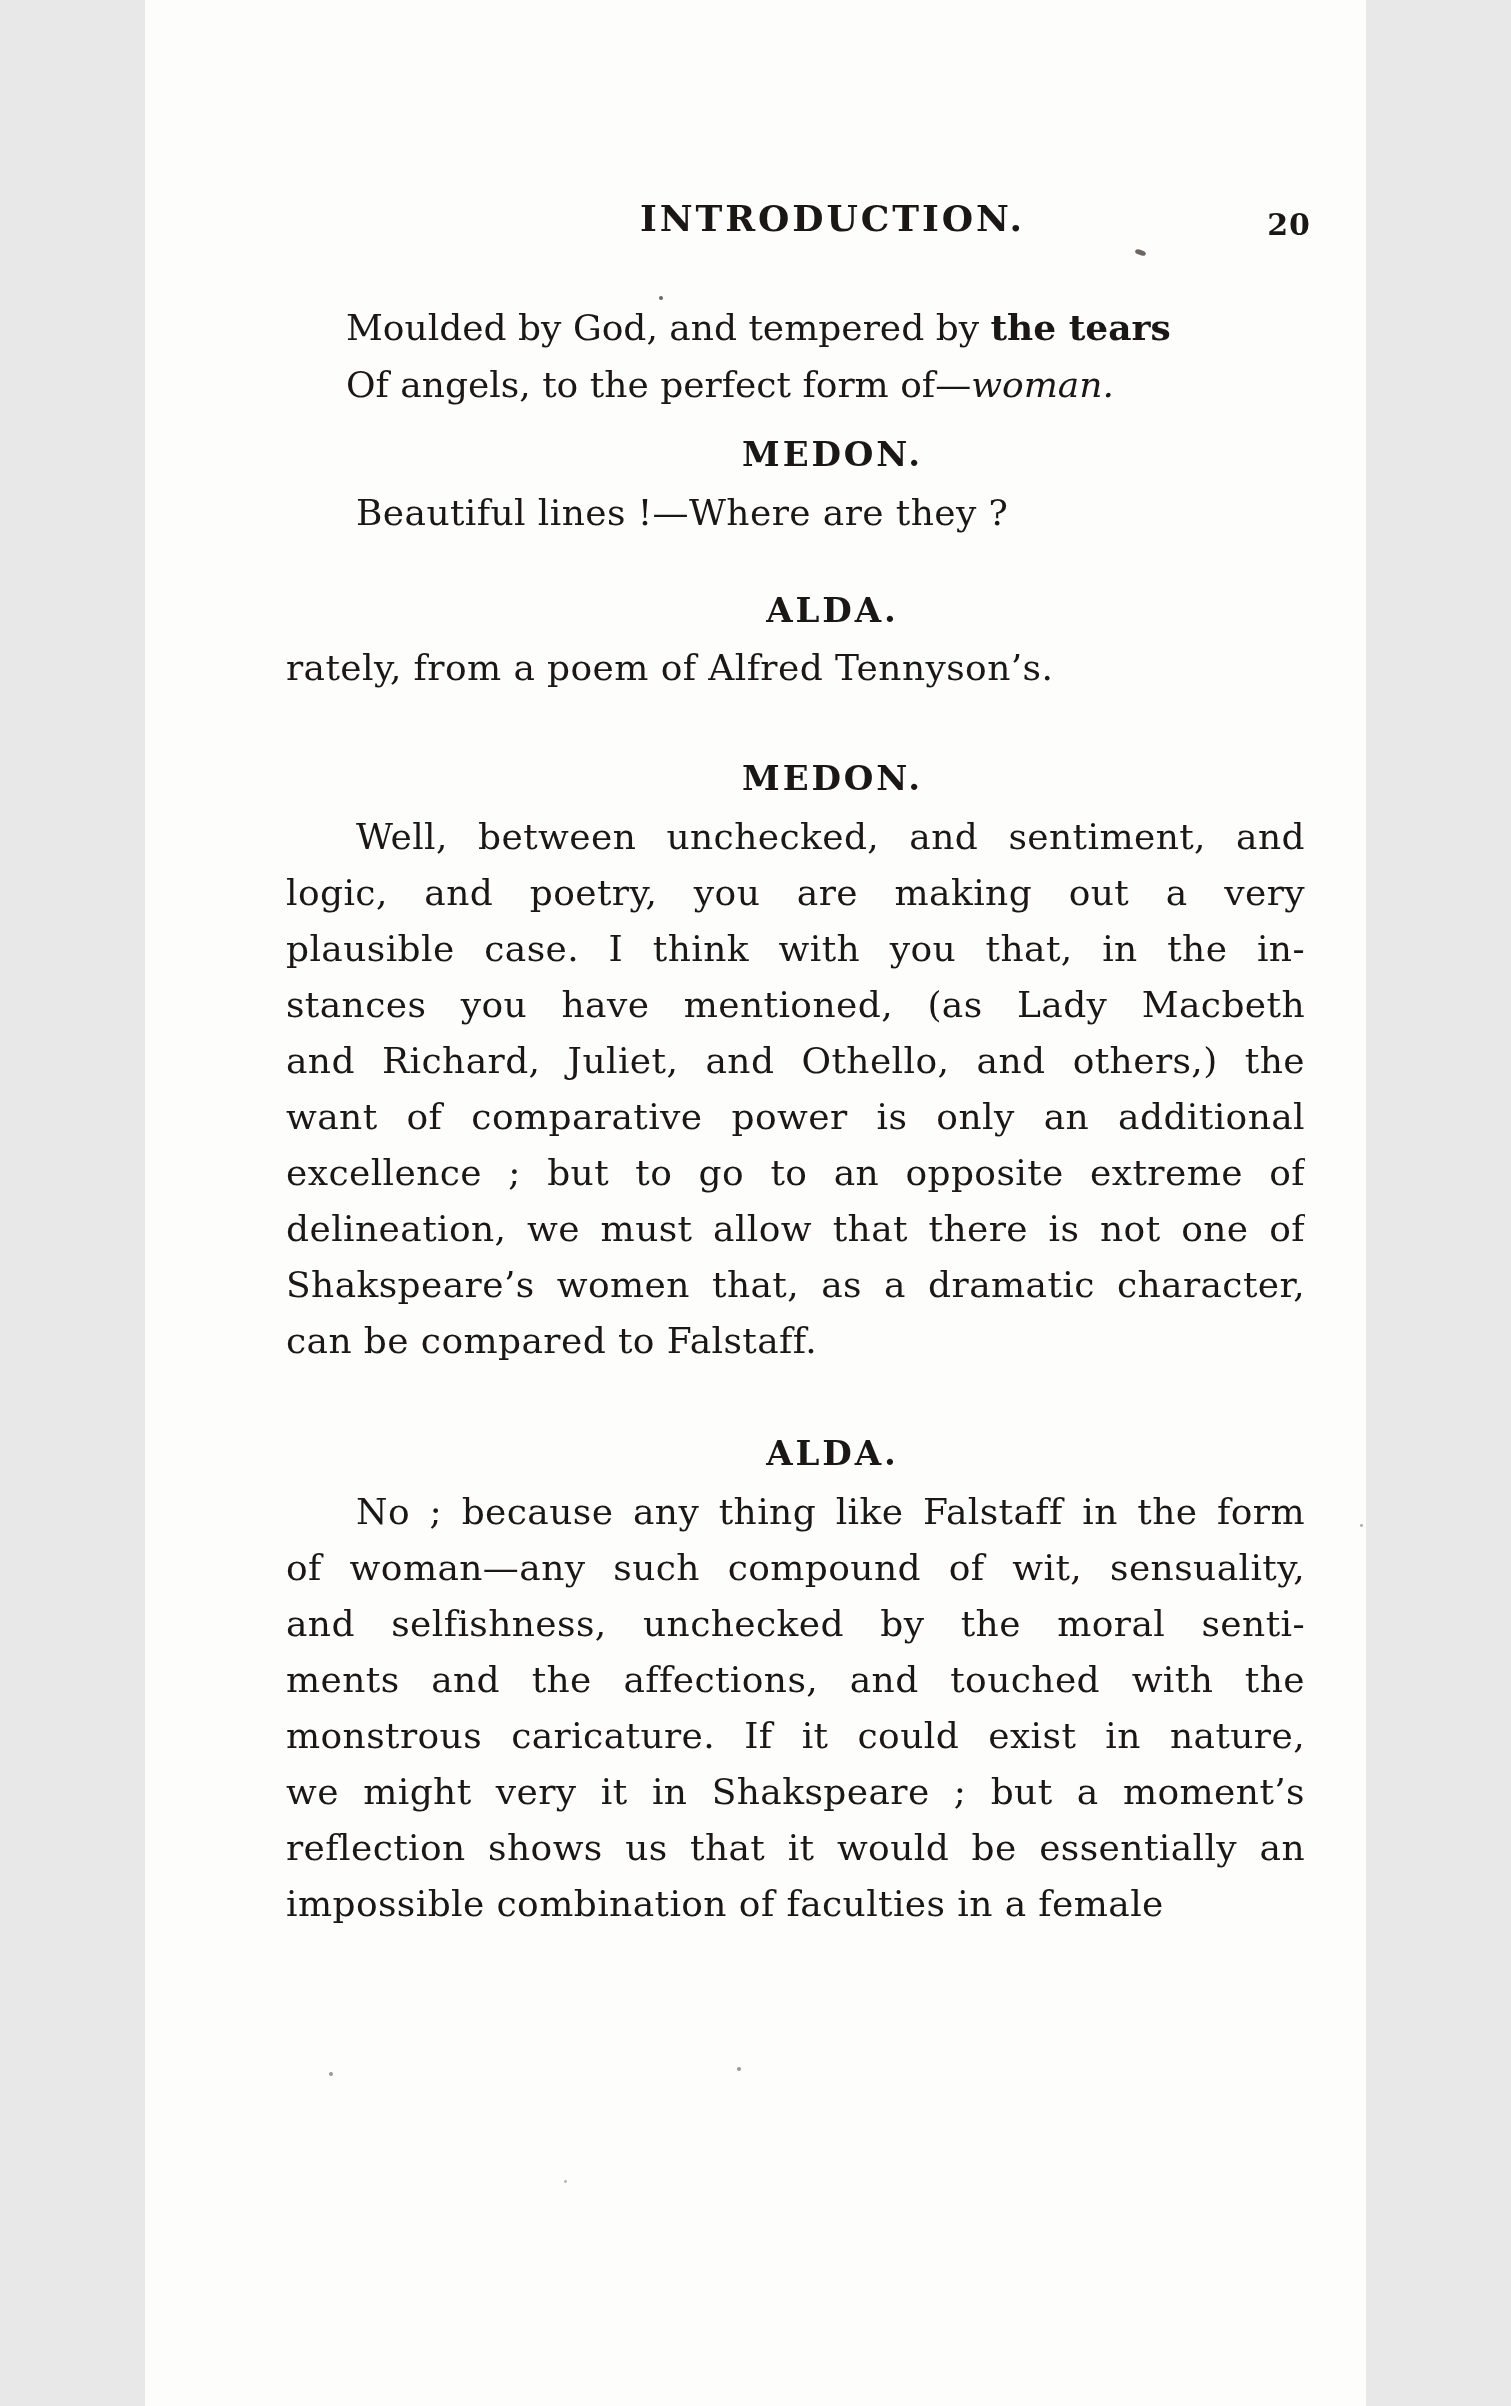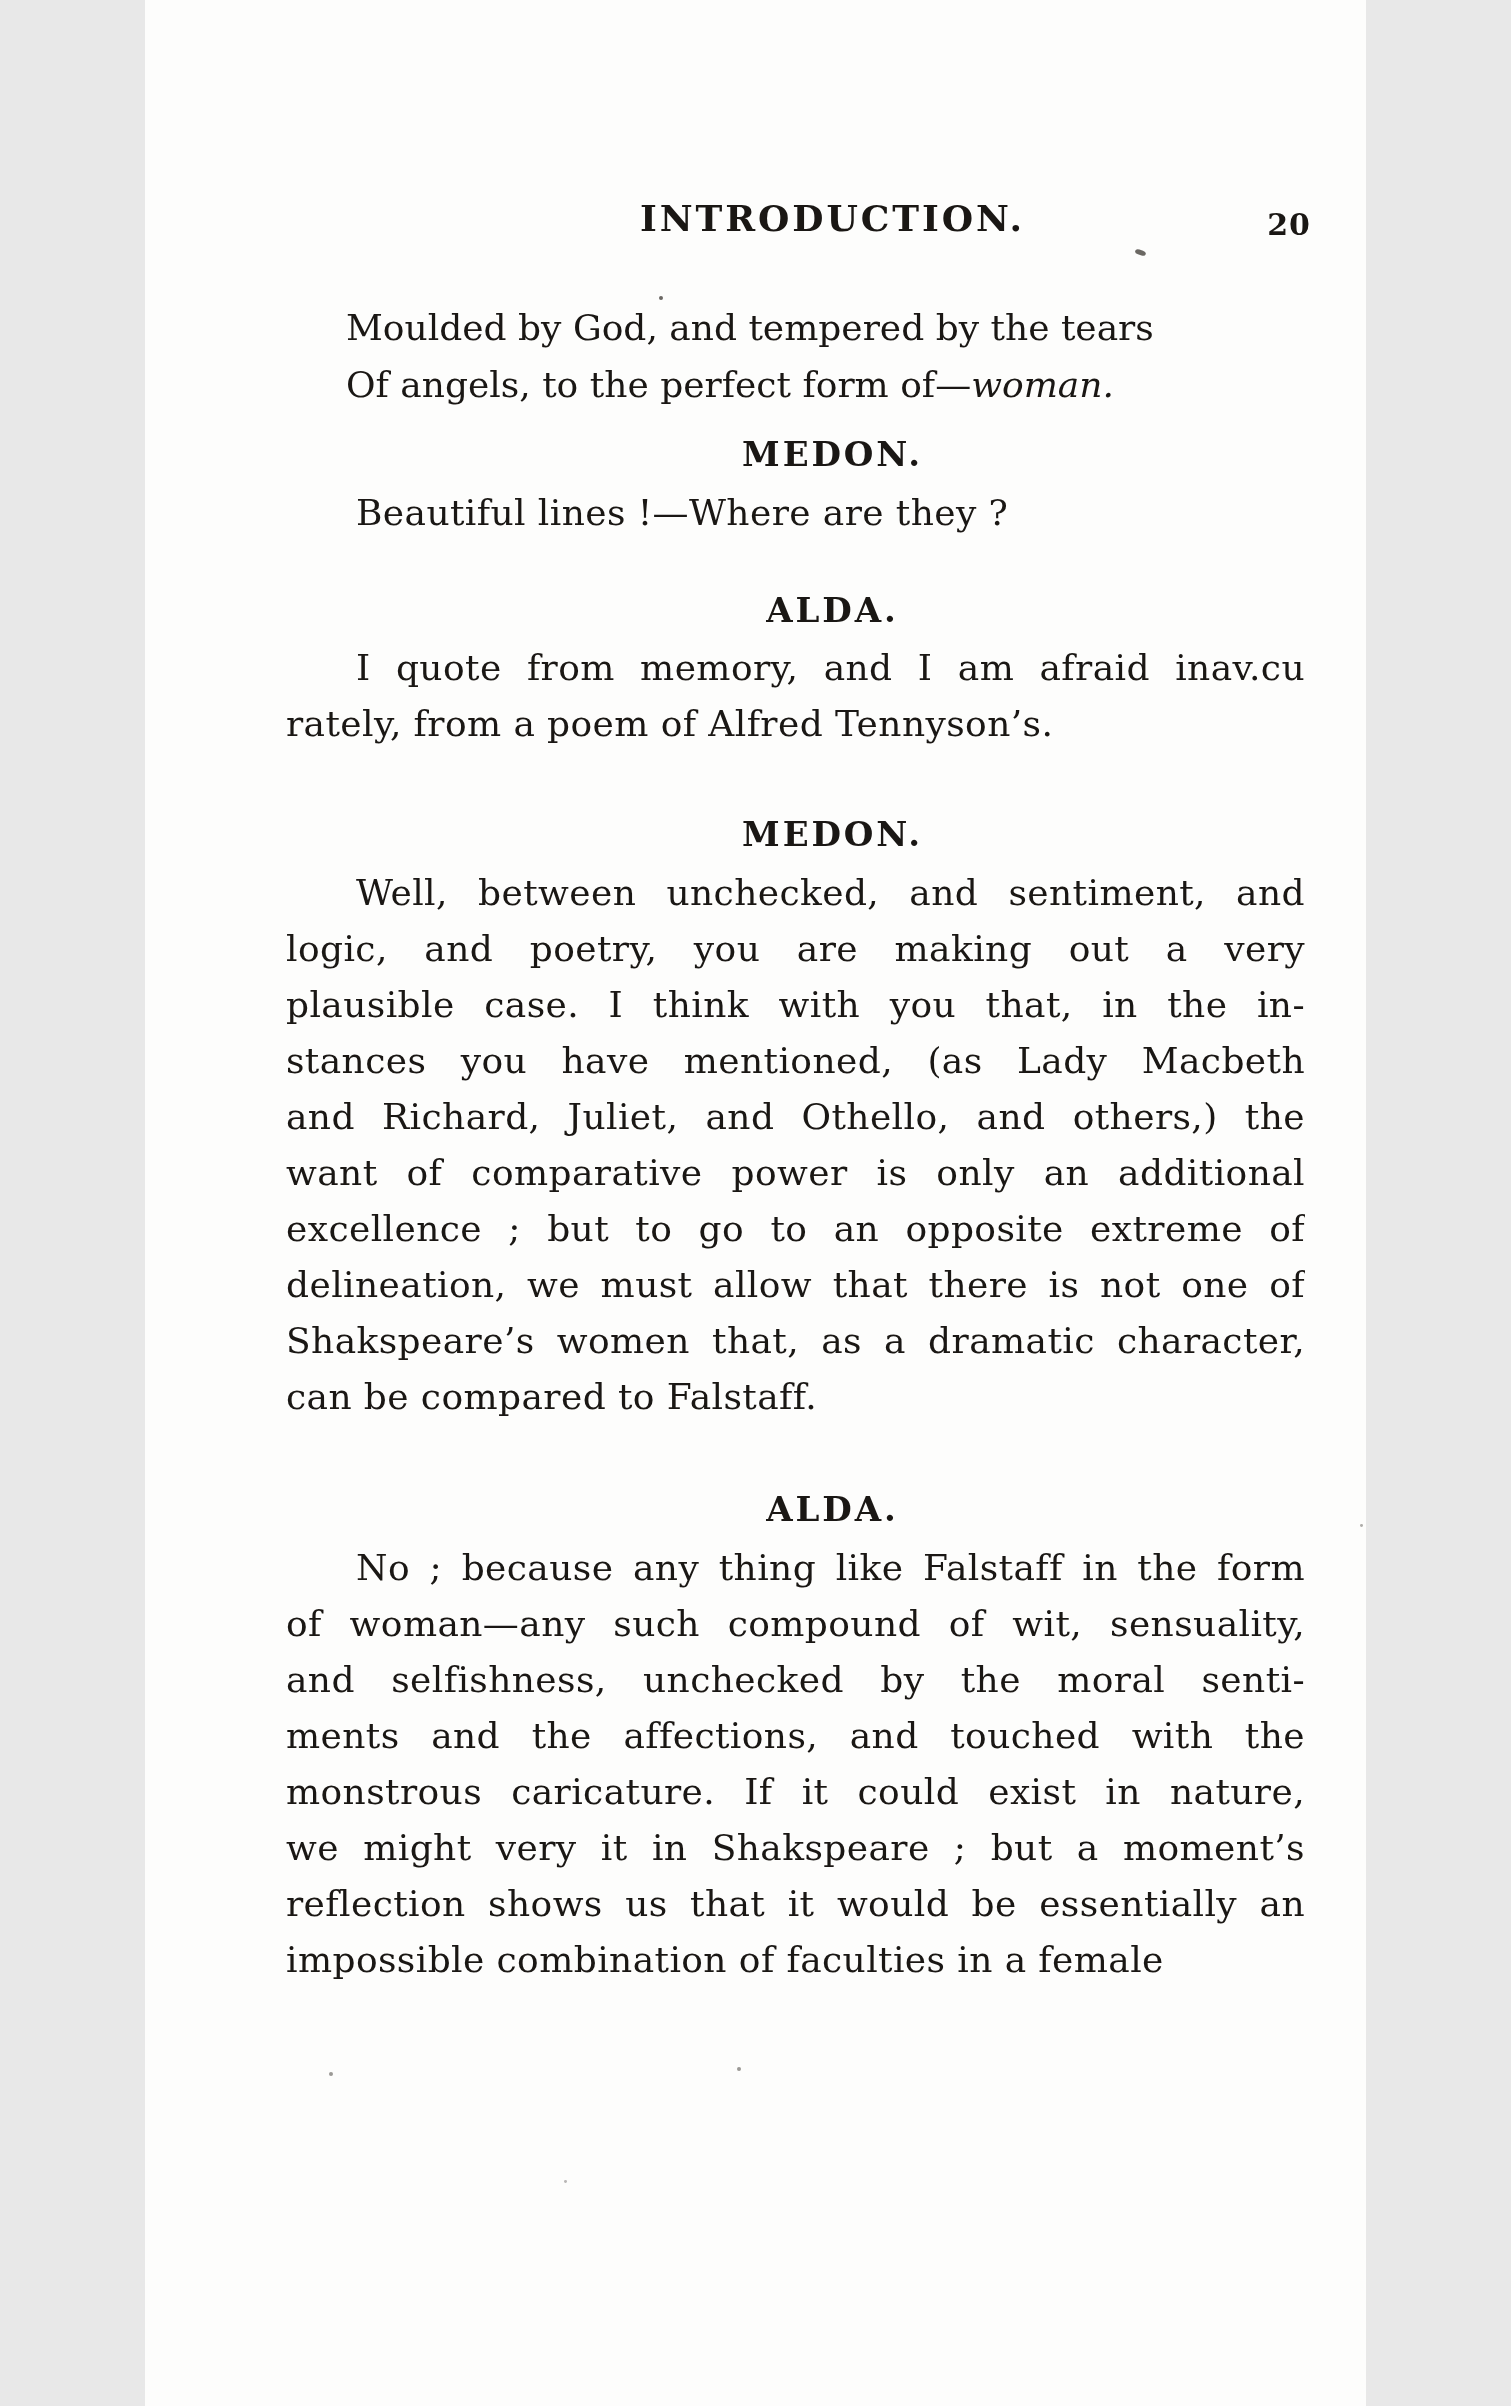--- a/index.html
+++ b/index.html
@@ -37,21 +37,21 @@
     font-weight:bold;
     font-size:30px;
     letter-spacing:1px;
   }
   .verse{
     margin-top:59px;
     padding-left:60px;
     font-size:36px;
     line-height:57px;
   }
-  .verse .bold{font-weight:normal;}
+  .verse .bold{font-weight:bold;}
   .verse .italic{font-style:italic;}
   section{display:block;}
   .s0{margin-top:25px;}
   .s1{margin-top:53px;}
   .s2{margin-top:66px;}
   .s3{margin-top:68px;}
   .speaker{
     text-align:center;
     transform:translateX(37px);
     font-weight:bold;
@@ -111,21 +111,20 @@
       <div class="verse-line"><span>Of angels, to the perfect form of—</span><span class="italic">woman.</span></div>
     </div>
 
     <section class="s0">
       <div class="speaker">MEDON.</div>
       <div class="line first noj">Beautiful lines !—Where are they ?</div>
     </section>
 
     <section class="s1">
       <div class="speaker">ALDA.</div>
-      <div class="line first">I quote from memory, and I am afraid inav.cu</div>
       <div class="line last">rately, from a poem of Alfred Tennyson’s.</div>
     </section>
 
     <section class="s2">
       <div class="speaker">MEDON.</div>
       <div class="line first">Well, between unchecked, and sentiment, and</div>
       <div class="line">logic, and poetry, you are making out a very</div>
       <div class="line">plausible case.  I think with you that, in the in-</div>
       <div class="line">stances you have mentioned, (as Lady Macbeth</div>
       <div class="line">and Richard, Juliet, and Othello, and others,) the</div>

